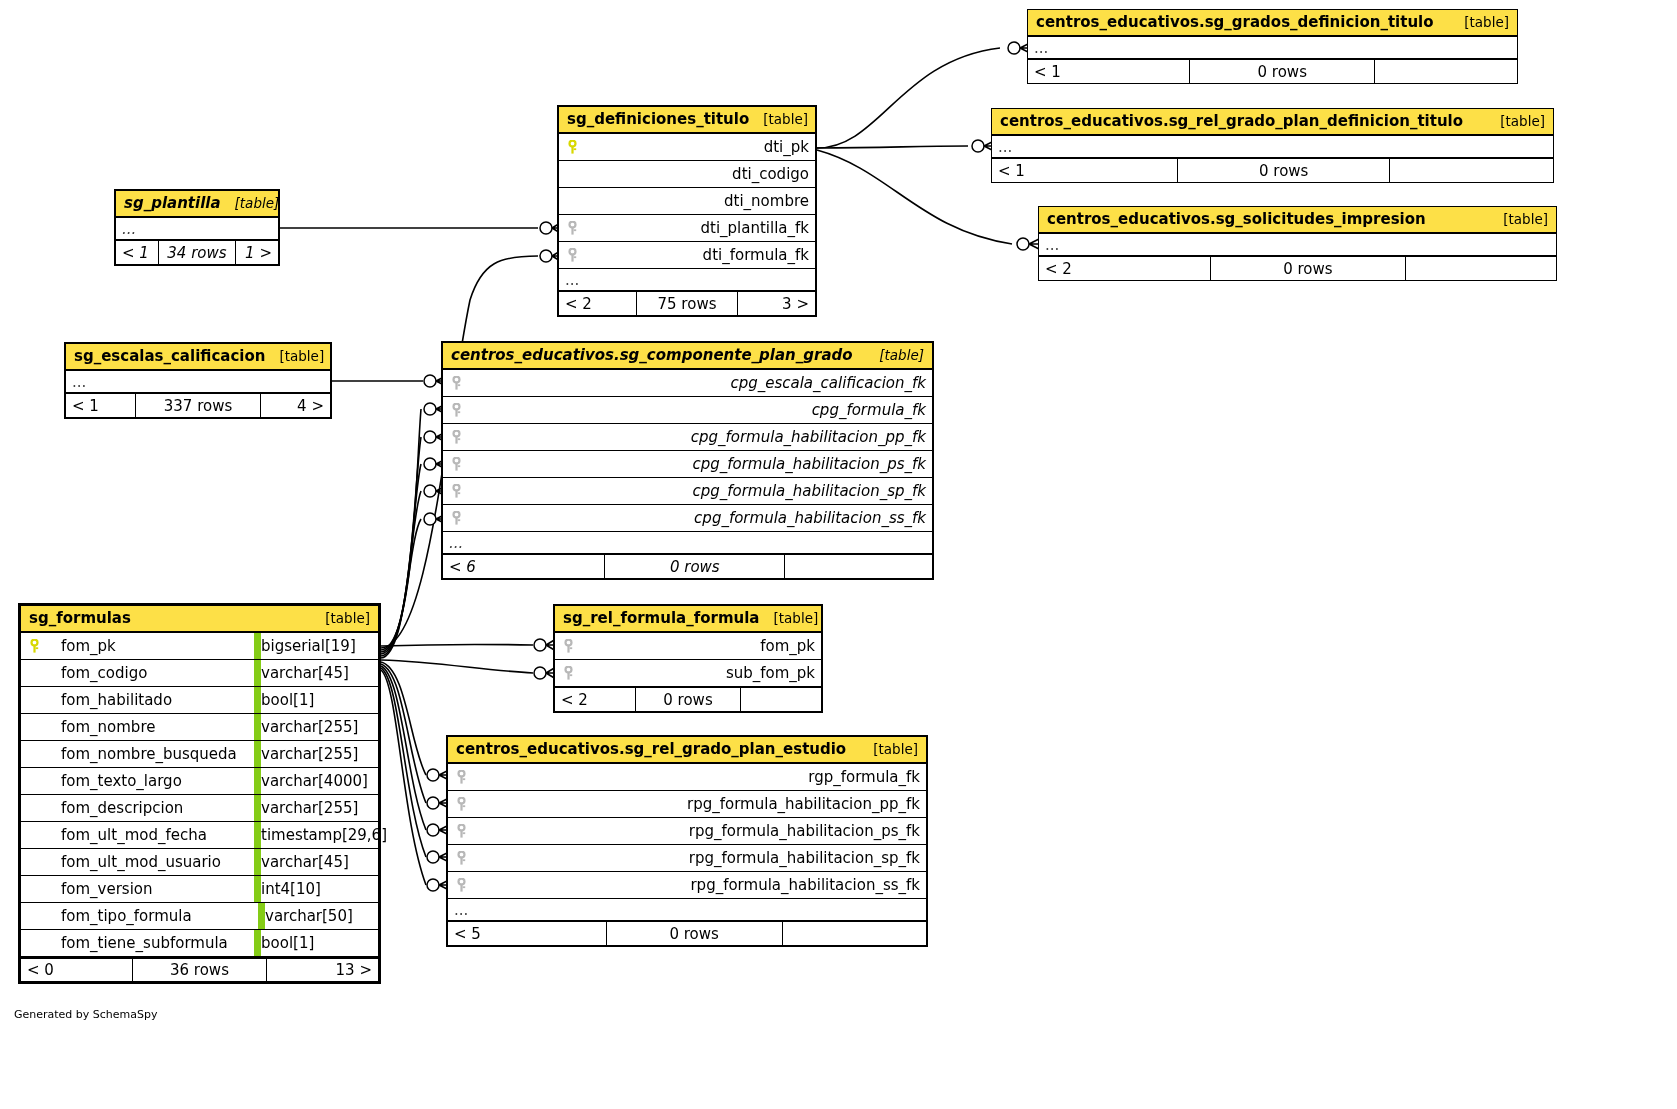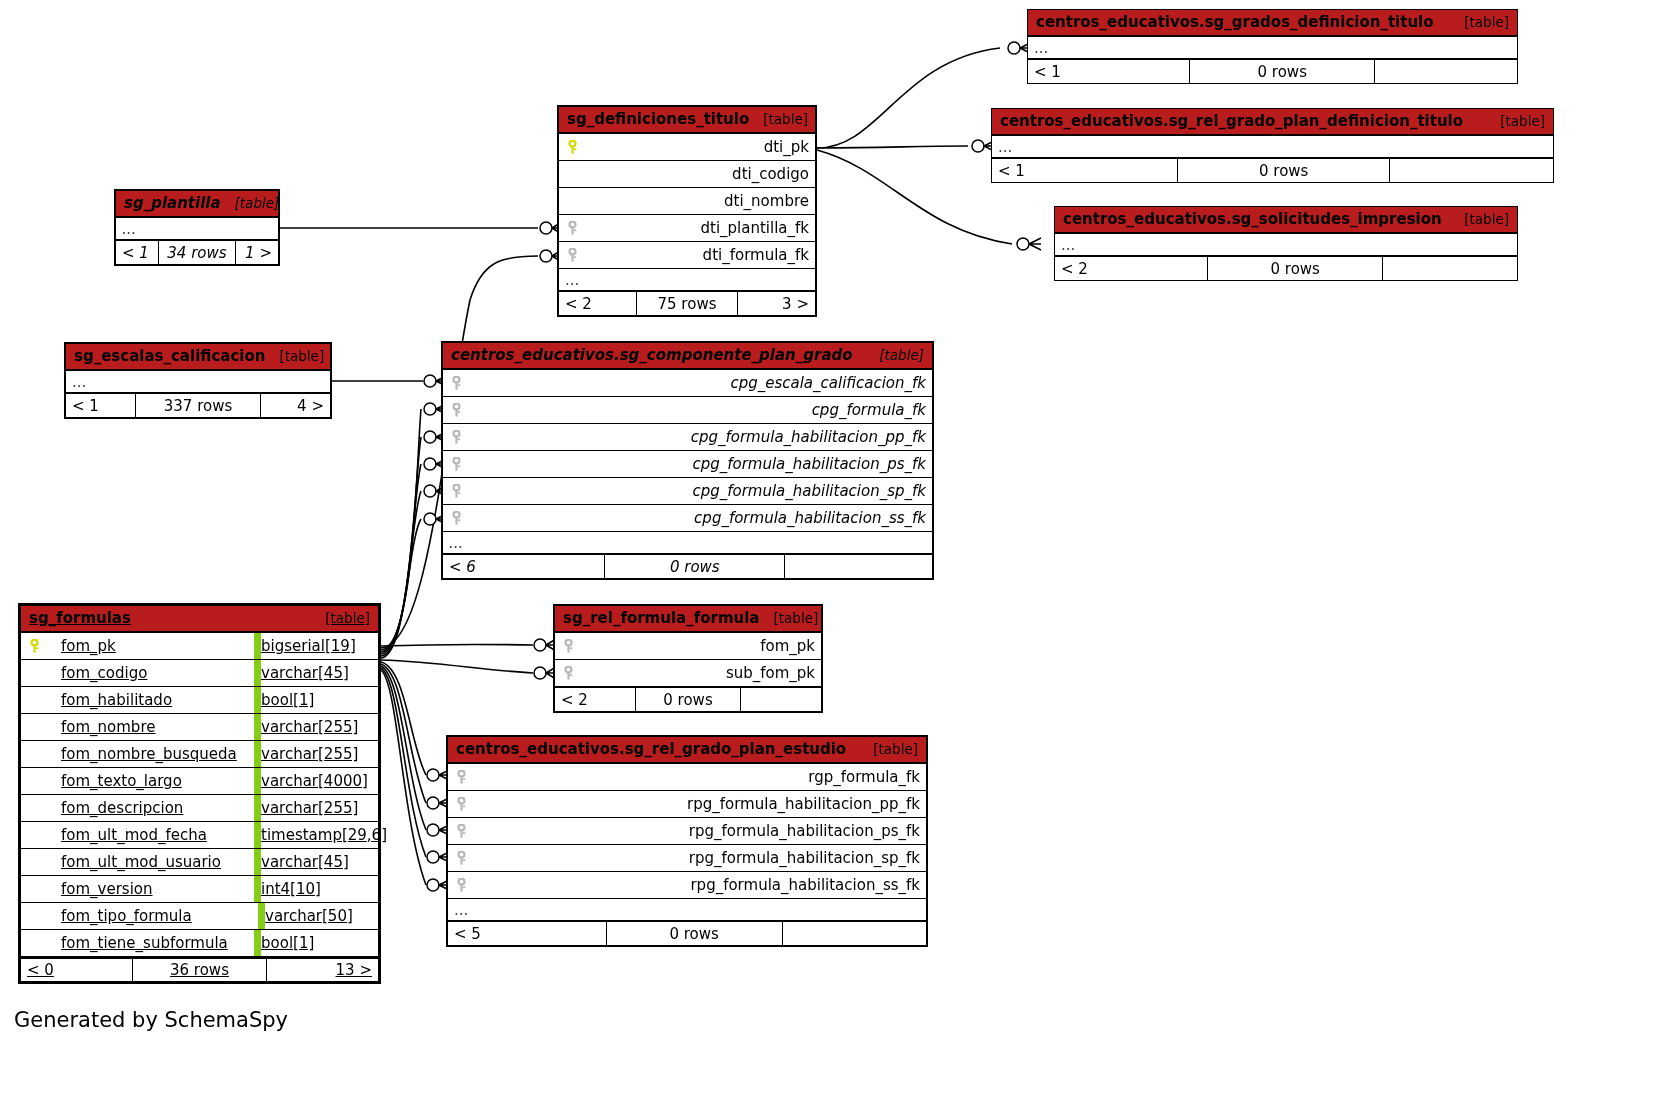--- a/index.html
+++ b/index.html
@@ -31,21 +31,21 @@
   }
   .table-box {
     position: absolute;
     background: #ffffff;
     border: 2px solid #000000;
     box-sizing: border-box;
     z-index: 5;
   }
   .table-box.thin { border-width: 1px; }
   .tbl-header {
-    background: #b91c1c;
+    background: #fde047;
     border-bottom: 2px solid #000000;
     display: flex;
     align-items: center;
     justify-content: space-between;
     padding: 3px 8px 4px 8px;
     font-weight: bold;
     font-size: 15px;
     white-space: nowrap;
   }
   .tbl-header .tbl-type {
@@ -115,21 +115,21 @@
     align-items: center;
     box-sizing: border-box;
     padding: 0 6px;
     white-space: nowrap;
   }
   .footer-cell.c1 { justify-content: flex-start; }
   .footer-cell.c2 { justify-content: center; border-left: 1px solid #000; border-right: 1px solid #000; }
   .footer-cell.c3 { justify-content: flex-end; }
   .credit {
     position: absolute;
-    font-size: 21px;
+    font-size: 11px;
     color: #000;
     white-space: nowrap;
   }
 </style>
 </head>
 <body>
 
 <div id="canvas">
 
   <svg class="edges" viewBox="0 0 1677 1109">
@@ -234,21 +234,21 @@
       <span class="tbl-type">[table]</span>
     </div>
     <div class="ellipsis-row">...</div>
     <div class="footer-row">
       <div class="footer-cell c1" style="width:33%">&lt; 1</div>
       <div class="footer-cell c2" style="width:38%">0 rows</div>
       <div class="footer-cell c3" style="width:29%"></div>
     </div>
   </div>
 
-  <div class="table-box thin" style="left:1038px; top:206px; width:464px;margin-left:16px;">
+  <div class="table-box thin" style="left:1038px; top:206px; width:519px;">
     <div class="tbl-header">
       <span>centros_educativos.sg_solicitudes_impresion</span>
       <span class="tbl-type">[table]</span>
     </div>
     <div class="ellipsis-row">...</div>
     <div class="footer-row">
       <div class="footer-cell c1" style="width:33%">&lt; 2</div>
       <div class="footer-cell c2" style="width:38%">0 rows</div>
       <div class="footer-cell c3" style="width:29%"></div>
     </div>
@@ -398,21 +398,21 @@
       <span class="col-name">cpg_formula_habilitacion_ss_fk</span>
     </div>
     <div class="ellipsis-row">...</div>
     <div class="footer-row">
       <div class="footer-cell c1" style="width:33%">&lt; 6</div>
       <div class="footer-cell c2" style="width:37%">0 rows</div>
       <div class="footer-cell c3" style="width:30%"></div>
     </div>
   </div>
 
-  <div class="table-box" style="left:18px; top:603px; width:363px; border-width:3px;text-decoration:underline;">
+  <div class="table-box" style="left:18px; top:603px; width:363px; border-width:3px;">
     <div class="tbl-header">
       <span>sg_formulas</span>
       <span class="tbl-type">[table]</span>
     </div>
 
     <div class="col-row">
       <span class="col-key">
         <svg width="11" height="15" viewBox="0 0 11 15">
             <circle cx="5.5" cy="3.6" r="3" fill="none" stroke="#d8d800" stroke-width="2.2"></circle>
             <rect x="4.4" y="5.6" width="2.2" height="8" fill="#d8d800"></rect>

